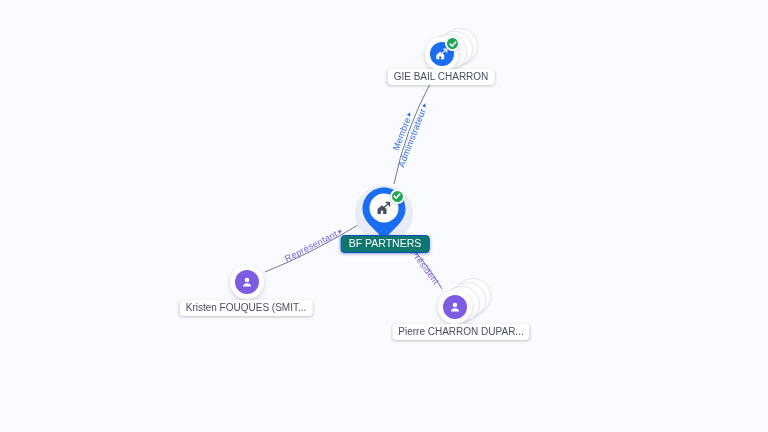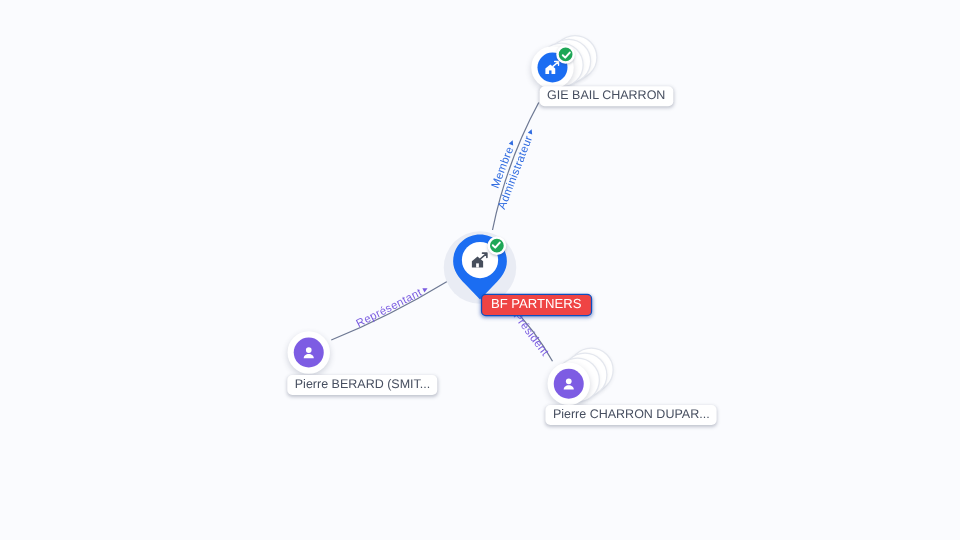--- a/index.html
+++ b/index.html
@@ -43,24 +43,23 @@
     display:flex;align-items:center;justify-content:center;
     box-shadow:0 1px 2px rgba(40,50,80,.25);
   }
   .check-avatar{left:20px;top:-1px;}
 
   .pill{
     position:absolute;left:0;transform:translateX(-50%);
     background:#fff;color:#474f60;font-size:10px;line-height:11px;
     padding:2px 6px 3px;border-radius:4px;white-space:nowrap;
     box-shadow:0 1px 3px rgba(40,50,80,.28);
-    margin-left:44px;
   }
   .pill.primary{
-    background:#ef4444;color:#fff;border:1px solid #0d4fc0;
+    background:#0f766e;color:#fff;border:1px solid #0d4fc0;
     box-shadow:0 1px 3px rgba(20,60,160,.45);
     font-size:10.5px;padding:2px 7px 3px;
   }
   .halo{
     position:absolute;left:-29px;top:-27px;width:58px;height:58px;border-radius:50%;
     background:#e9ecf4;
   }
   svg.pin{position:absolute;left:-23px;top:-26px;}
 </style>
 </head>
@@ -129,21 +128,21 @@
 
   <div class="node" style="left:247px;top:282px">
     <div class="avatar">
       <div class="inner purple">
         <svg width="14" height="14" viewBox="0 0 16 16">
           <circle cx="8" cy="5.8" r="2.6" fill="#ffffff"></circle>
           <path d="M8 9.4 c-2.6 0 -4.6 1.7 -4.6 3.8 h9.2 c0 -2.1 -2 -3.8 -4.6 -3.8 z" fill="#ffffff"></path>
         </svg>
       </div>
     </div>
-    <div class="pill" style="top:18px;left:-1px">Pierre BERARD (SMIT...</div>
+    <div class="pill" style="top:18px;left:-1px">Kristen FOUQUES (SMIT...</div>
   </div>
 
   <div class="node" style="left:455px;top:307px">
     <div class="stack" style="--dx:17px;--dy:-12px"></div>
     <div class="stack" style="--dx:12px;--dy:-8px"></div>
     <div class="stack" style="--dx:6px;--dy:-4px"></div>
     <div class="avatar">
       <div class="inner purple">
         <svg width="14" height="14" viewBox="0 0 16 16">
           <circle cx="8" cy="5.8" r="2.6" fill="#ffffff"></circle>

